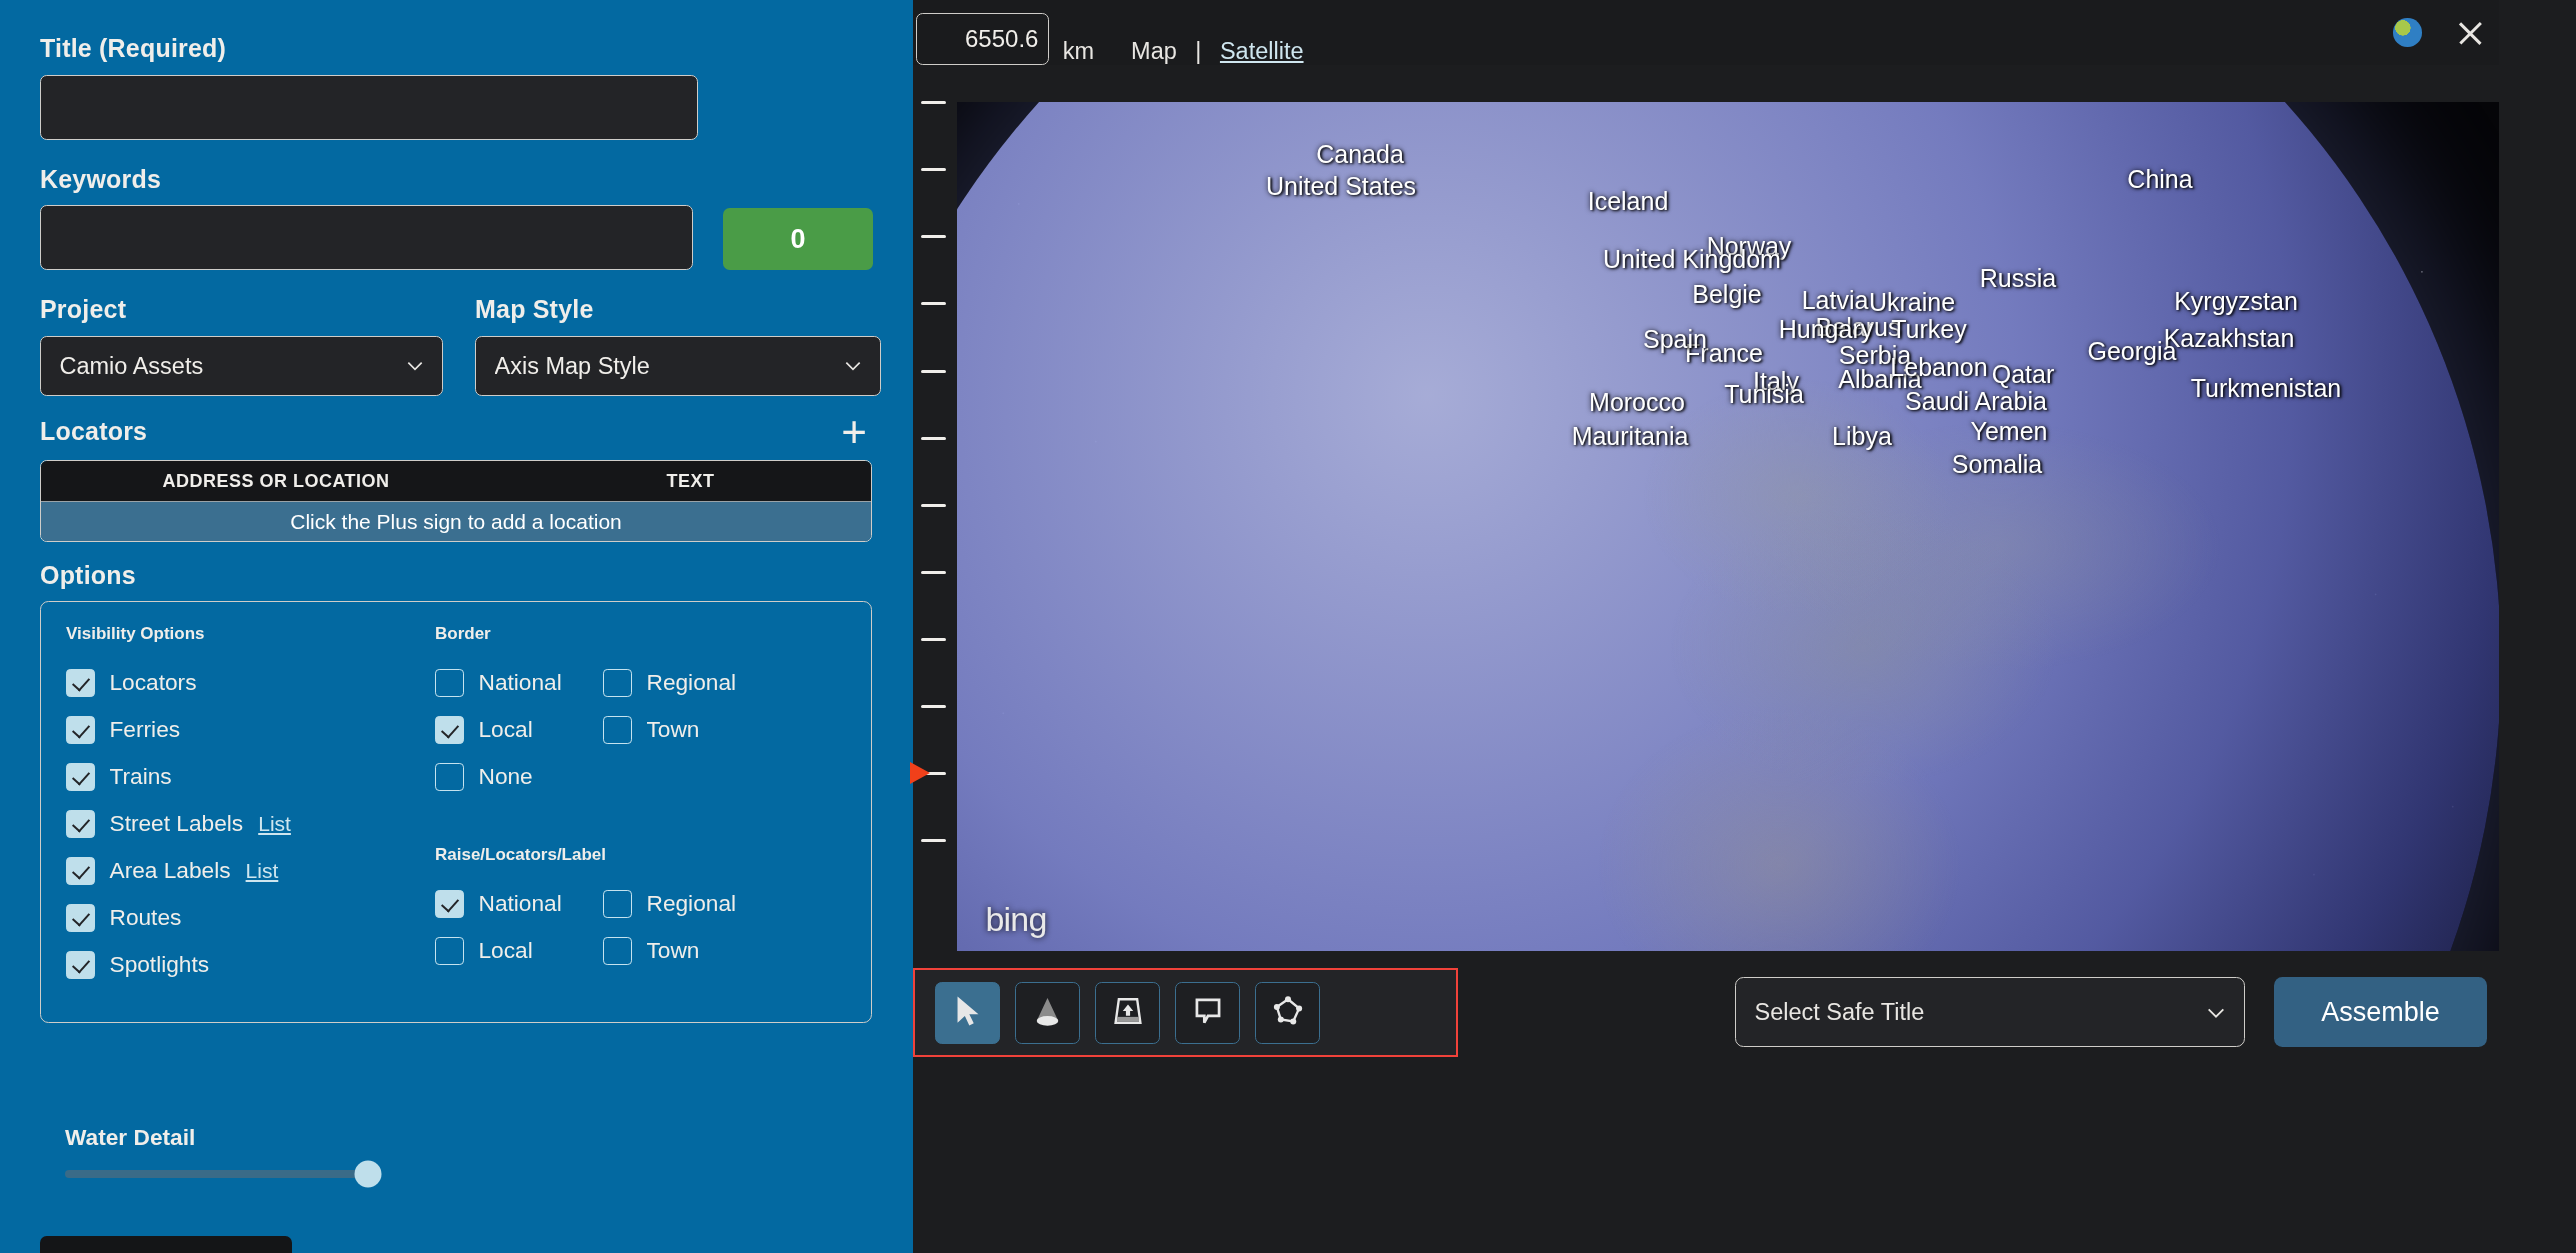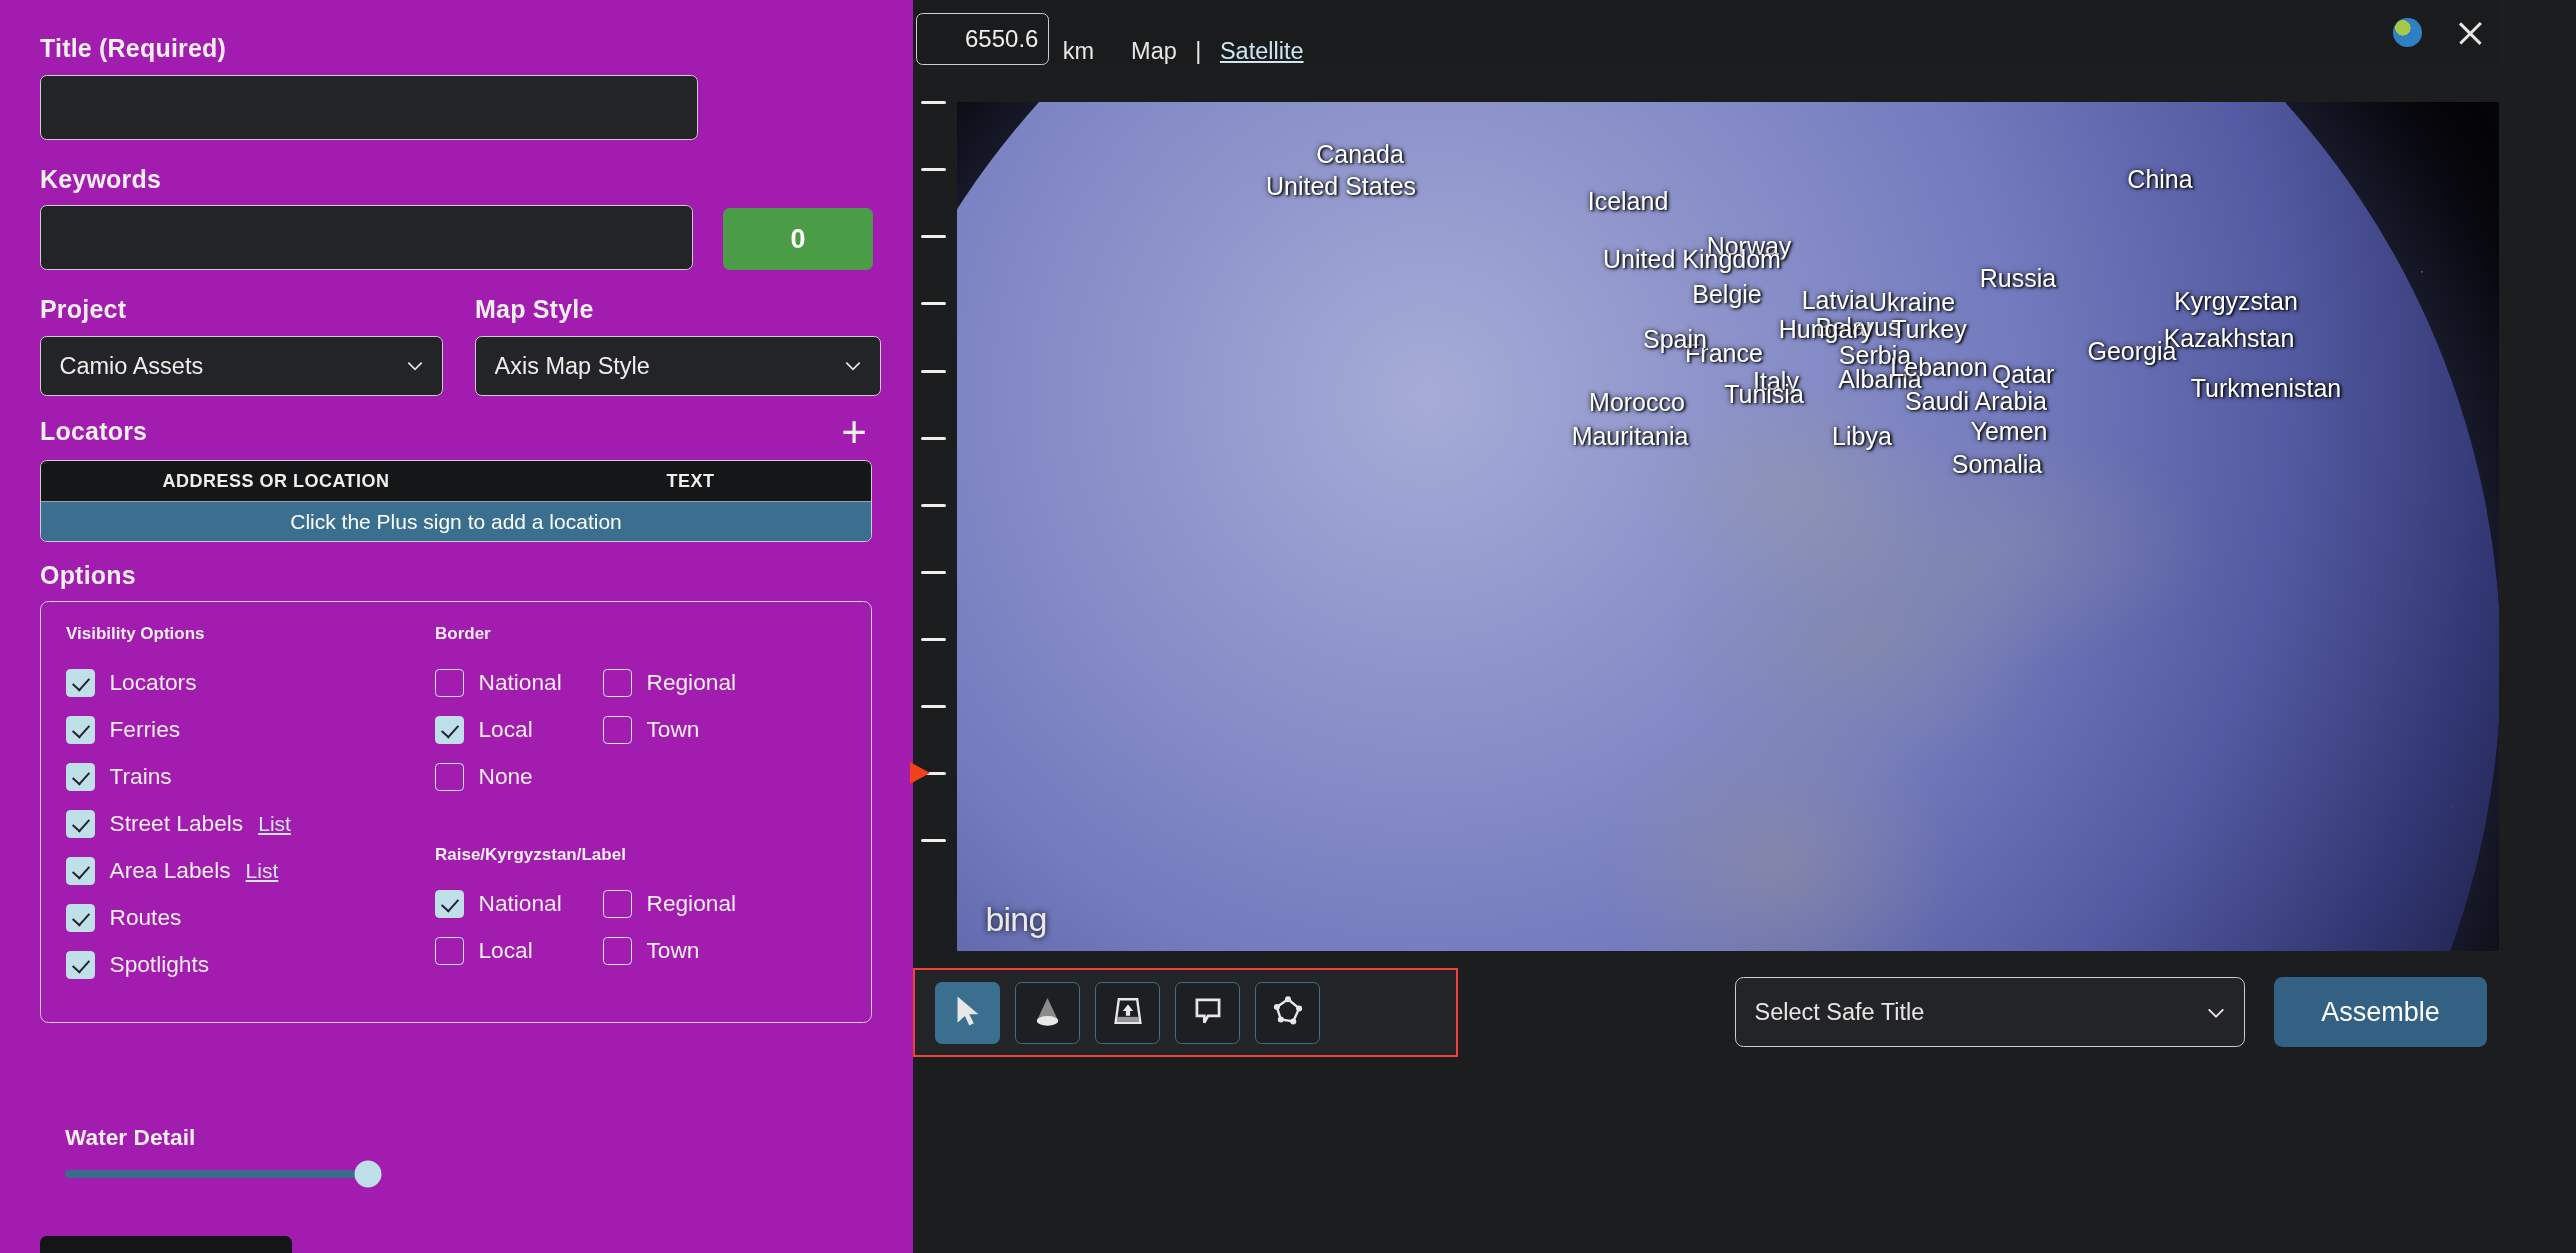--- a/index.html
+++ b/index.html
@@ -8,21 +8,21 @@
     background: #1c1d1f;
     font-family: "Liberation Sans", sans-serif;
     overflow: hidden;
   }
   .app { position: relative; width: 2576px; height: 1254px; background: #1c1d1f; }
 
   
   .left-panel {
     position: absolute; left: 0; top: 0;
     width: 913px; height: 1254px;
-    background: #a21caf;
+    background: #0369a1;
     padding: 34px 40px 0 40px;
   }
   .field-label {
     font-size: 25px; font-weight: bold; color: #f0eeea;
     letter-spacing: 0.2px; margin-bottom: 11.7px;
   }
   .text-input {
     width: 658px; height: 65px;
     background: #232427;
     border: 1.7px solid #cfcdc9;
@@ -450,21 +450,21 @@
             </div>
             <div class="cb-row">
               <span class="cb"></span>
               <span class="cb-label">Town</span>
             </div>
           </div>
         </div>
 
         <div class="gap-block"></div>
 
-        <div class="group-title">Raise/Kyrgyzstan/Label</div>
+        <div class="group-title">Raise/Locators/Label</div>
         <div class="grid2">
           <div>
             <div class="cb-row">
               <span class="cb on"></span>
               <span class="cb-label">National</span>
             </div>
             <div class="cb-row">
               <span class="cb"></span>
               <span class="cb-label">Local</span>
             </div>

